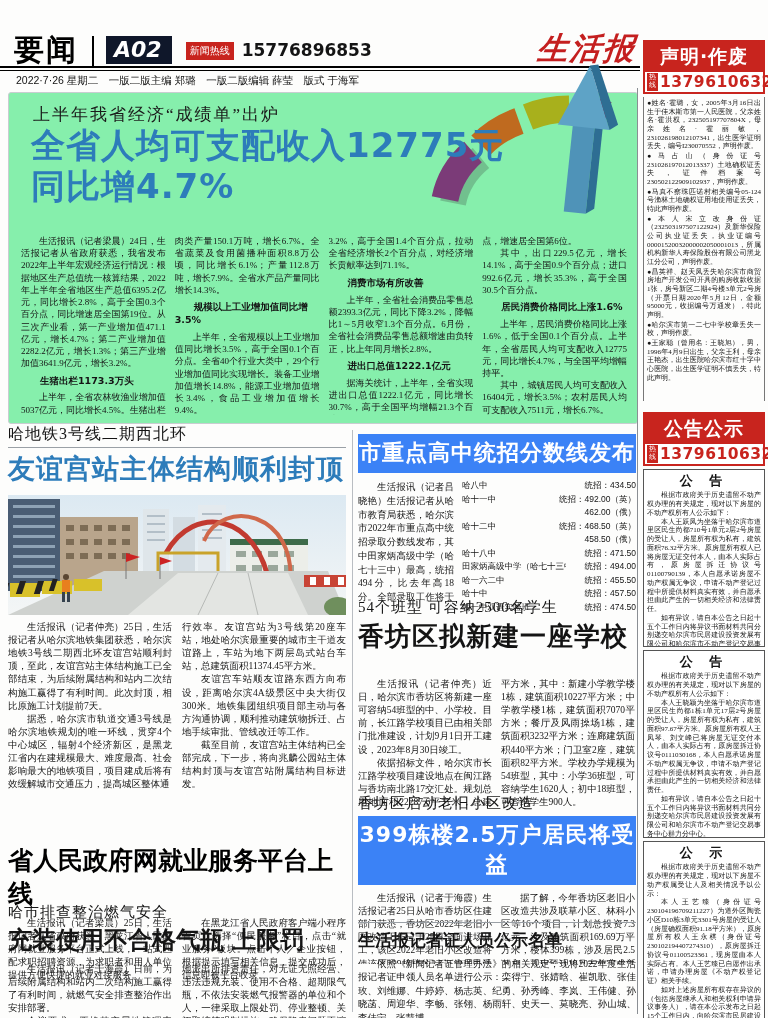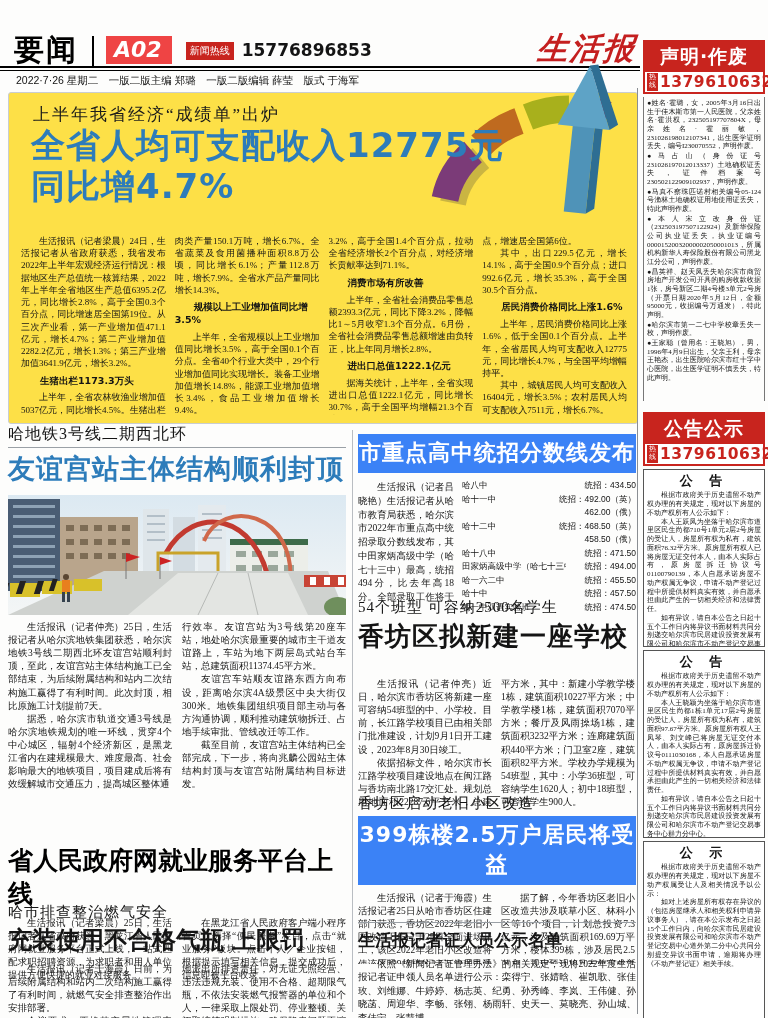--- a/index.html
+++ b/index.html
@@ -2,33 +2,33 @@
 <html><head>
 <meta charset="utf-8">
 <style>
   html,body{margin:0;padding:0;background:#e8e8e8;}
   #page{position:relative;width:768px;height:1018px;background:#fdfdfc;overflow:hidden;
         font-family:"Liberation Serif",serif;color:#141414;}
   
   .hdr{position:absolute;left:14px;top:30px;width:622px;height:36px;}
   .yaowen{font-family:"DejaVu Sans",sans-serif;font-weight:900;font-size:30px;letter-spacing:2px;color:#000;}
   .hdr-div{display:inline-block;width:2px;height:30px;background:#000;margin:0 8px -6px 10px;}
-  .pageno{display:inline-block;background:#ef4444;color:#fff;font-family:"DejaVu Sans",sans-serif;
+  .pageno{display:inline-block;background:#0f172a;color:#fff;font-family:"DejaVu Sans",sans-serif;
           font-weight:900;font-style:italic;font-size:22px;padding:1px 10px 2px 8px;transform:translateY(-3px);}
   .hot-badge{display:inline-block;background:#c8241e;color:#fff;font-family:"DejaVu Sans",sans-serif;
           font-size:10px;padding:2px 4px;margin:0 4px 0 10px;transform:translateY(-6px);}
   .hot-num{font-family:"DejaVu Sans",sans-serif;font-weight:900;font-size:17px;transform:translateY(-4px);display:inline-block;}
   .masthead{position:absolute;right:0;top:-2px;color:#c41f1f;font-family:"DejaVu Sans",sans-serif;
           font-weight:900;font-size:31px;font-style:italic;transform:skewX(-6deg);letter-spacing:2px;}
   .hdr-rule{position:absolute;left:0;top:66px;width:640px;border-top:2.5px solid #000;}
   .hdr-rule2{position:absolute;left:0;top:70px;width:640px;border-top:1px solid #000;}
   .dateline{position:absolute;left:16px;top:74px;width:620px;font-size:10.5px;color:#111;
           font-family:"Liberation Sans",sans-serif;}
   
-  .eco{position:absolute;left:8px;top:92px;width:628px;height:330px;border:1px solid #c9cdd1;border-radius:3px;background:#fde047;}
+  .eco{position:absolute;left:8px;top:92px;width:628px;height:330px;border:1px solid #c9cdd1;border-radius:3px;background:#86efac;}
   .eco-kicker{position:absolute;left:24px;top:10px;font-size:17px;letter-spacing:2px;color:#1a1a1a;}
   .eco-h{position:absolute;left:22px;top:32px;width:600px;line-height:1.22;
          font-family:"DejaVu Sans",sans-serif;font-weight:900;color:#2d7cba;font-size:34px;letter-spacing:1px;z-index:3;}
   .eco-cols{position:absolute;left:12px;top:142px;width:606px;height:180px;display:flex;gap:9px;overflow:hidden;}
   .eco-col{width:145px;overflow:hidden;font-size:9px;line-height:1.36;}
   .eco-graph{position:absolute;right:-4px;top:-40px;z-index:2;}
   
   .art-p{margin:0;text-indent:2em;text-align:justify;}
   .art-pc{margin:0;text-align:justify;}
   .art-h{margin:5px 0 4px 0;font-weight:bold;text-indent:2em;font-family:"DejaVu Sans",sans-serif;font-size:9.5px;}
@@ -444,18 +444,19 @@
     <div class="notice n2">
       <div class="n-title">公 告</div>
       <p>根据市政府关于历史遗留不动产权办理的有关规定，现对以下房屋的不动产权所有人公示如下：</p>
       <p>本人王晓颖为坐落于哈尔滨市道里区民生尚都1栋1单元17层2号房屋的受让人，房屋所有权为私有，建筑面积97.67平方米。原房屋所有权人王凤琴、刘文峰已将房屋无证交付本人，由本人实际占有，原房屋拆迁协议号0111030168，本人自愿承诺房屋不动产权属无争议，申请不动产登记过程中所提供材料真实有效，并自愿承担由此产生的一切相关经济和法律责任。</p>
       <p>如有异议，请自本公告之日起十五个工作日内将异议书面材料共同分别递交哈尔滨市民居建设投资发展有限公司和哈尔滨市不动产登记交易事务中心群力分中心。</p>
 
     </div>
     <div class="notice n3">
       <div class="n-title">公 示</div>
       <p>根据市政府关于历史遗留不动产权办理的有关规定，现对以下房屋不动产权属受让人及相关情况予以公示：</p>
+      <p>本人王艺臻（身份证号230104196709211227）为道外区陶瓷小区D10栋3单元3301号房屋的受让人（房屋确权面积91.18平方米），原房屋所有权人王永棋（身份证号230102194407274310），原房屋拆迁协议号01100523361，现房屋由本人实际占有。本人王艺臻已自愿作出承诺，申请办理房屋《不动产权登记证》相关手续。</p>
       <p>如对上述房屋所有权存在异议的（包括房屋继承人和相关权利申请异议事务人），请在本公示发布之日起15个工作日内，向哈尔滨市民居建设投资发展有限公司和哈尔滨市不动产登记交易中心道外第二分中心共同分别提交异议书面申请，逾期将办理《不动产登记证》相关手续。</p>
 
     </div>
   </div>
 
 </div>
 
 </body></html>

